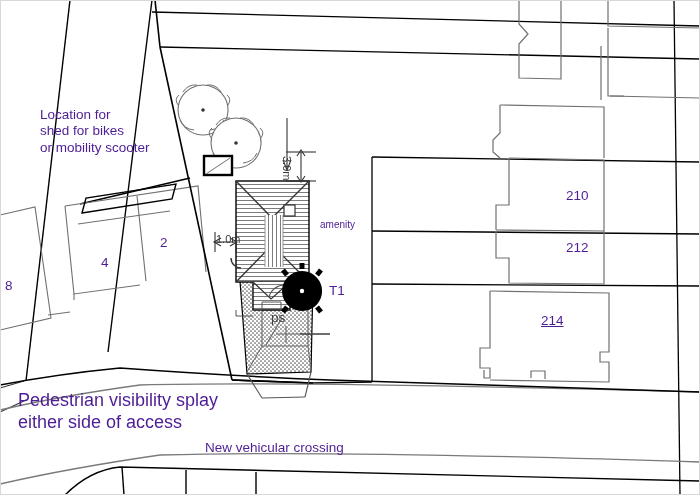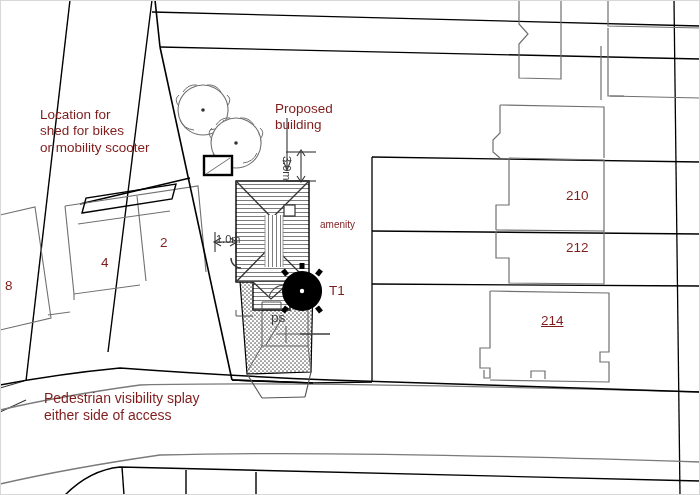--- a/index.html
+++ b/index.html
@@ -1,25 +1,25 @@
 <!DOCTYPE html>
 <html><head>
 <meta charset="utf-8">
 <style>
   html,body{margin:0;padding:0;background:#ffffff;}
   body{width:700px;height:495px;overflow:hidden;font-family:"Liberation Sans",sans-serif;}
   #plan{position:relative;width:700px;height:495px;background:#ffffff;}
   svg.layer{position:absolute;left:0;top:0;width:700px;height:495px;}
-  .lbl{position:absolute;color:#7f1d1d;font-family:"Liberation Sans",sans-serif;white-space:pre;line-height:1.22;}
+  .lbl{position:absolute;color:#4c1d95;font-family:"Liberation Sans",sans-serif;white-space:pre;line-height:1.22;}
   .t-loc{left:40px;top:107px;font-size:13.5px;}
   .t-prop{left:275px;top:101px;font-size:13.5px;}
   .t-amen{left:320px;top:219px;font-size:10px;}
   .t-park{left:334px;top:330px;font-size:13.5px;}
   .t-t1{left:329px;top:283px;font-size:13.5px;text-align:center;}
-  .t-ped{left:18px;top:390px;font-size:14px;margin-left:26px;}
+  .t-ped{left:18px;top:390px;font-size:18px;}
   .t-nvc{left:205px;top:440px;font-size:13.5px;}
   .t-cor{left:437px;top:432px;font-size:13.5px;}
   .t-210{left:566px;top:188px;font-size:13.5px;}
   .t-212{left:566px;top:240px;font-size:13.5px;}
   .t-214{left:541px;top:313px;font-size:13.5px;text-decoration:underline;}
   .t-8{left:5px;top:278px;font-size:13.5px;}
   .t-4{left:101px;top:255px;font-size:13.5px;}
   .t-2{left:160px;top:235px;font-size:13.5px;}
   .t-ps{left:271px;top:310px;font-size:13.5px;color:#404040;}
   .t-d30{position:absolute;left:293px;top:156px;font-size:11px;color:#3a3a3a;
@@ -201,26 +201,25 @@
       <path d="M186 470 L186 495"></path>
       <path d="M256 472 L256 495"></path>
     </g>
 
     <rect x="0.5" y="0.5" width="699" height="494" fill="none" stroke="#d8d8d8" stroke-width="1"></rect>
   </svg>
 
   <div class="lbl t-loc">Location for
 shed for bikes
 or mobility scooter</div>
-  <div class="lbl t-prop">Proposed
-building</div>
   <div class="lbl t-amen">amenity</div>
   <div class="lbl t-t1">T1</div>
   <div class="lbl t-ped">Pedestrian visibility splay
 either side of access</div>
+  <div class="lbl t-nvc">New vehicular crossing</div>
   <div class="lbl t-ps">ps</div>
 
   <div class="lbl t-210">210</div>
   <div class="lbl t-212">212</div>
   <div class="lbl t-214">214</div>
   <div class="lbl t-8">8</div>
   <div class="lbl t-4">4</div>
   <div class="lbl t-2">2</div>
 
   <div class="t-d30">3.0m</div>

